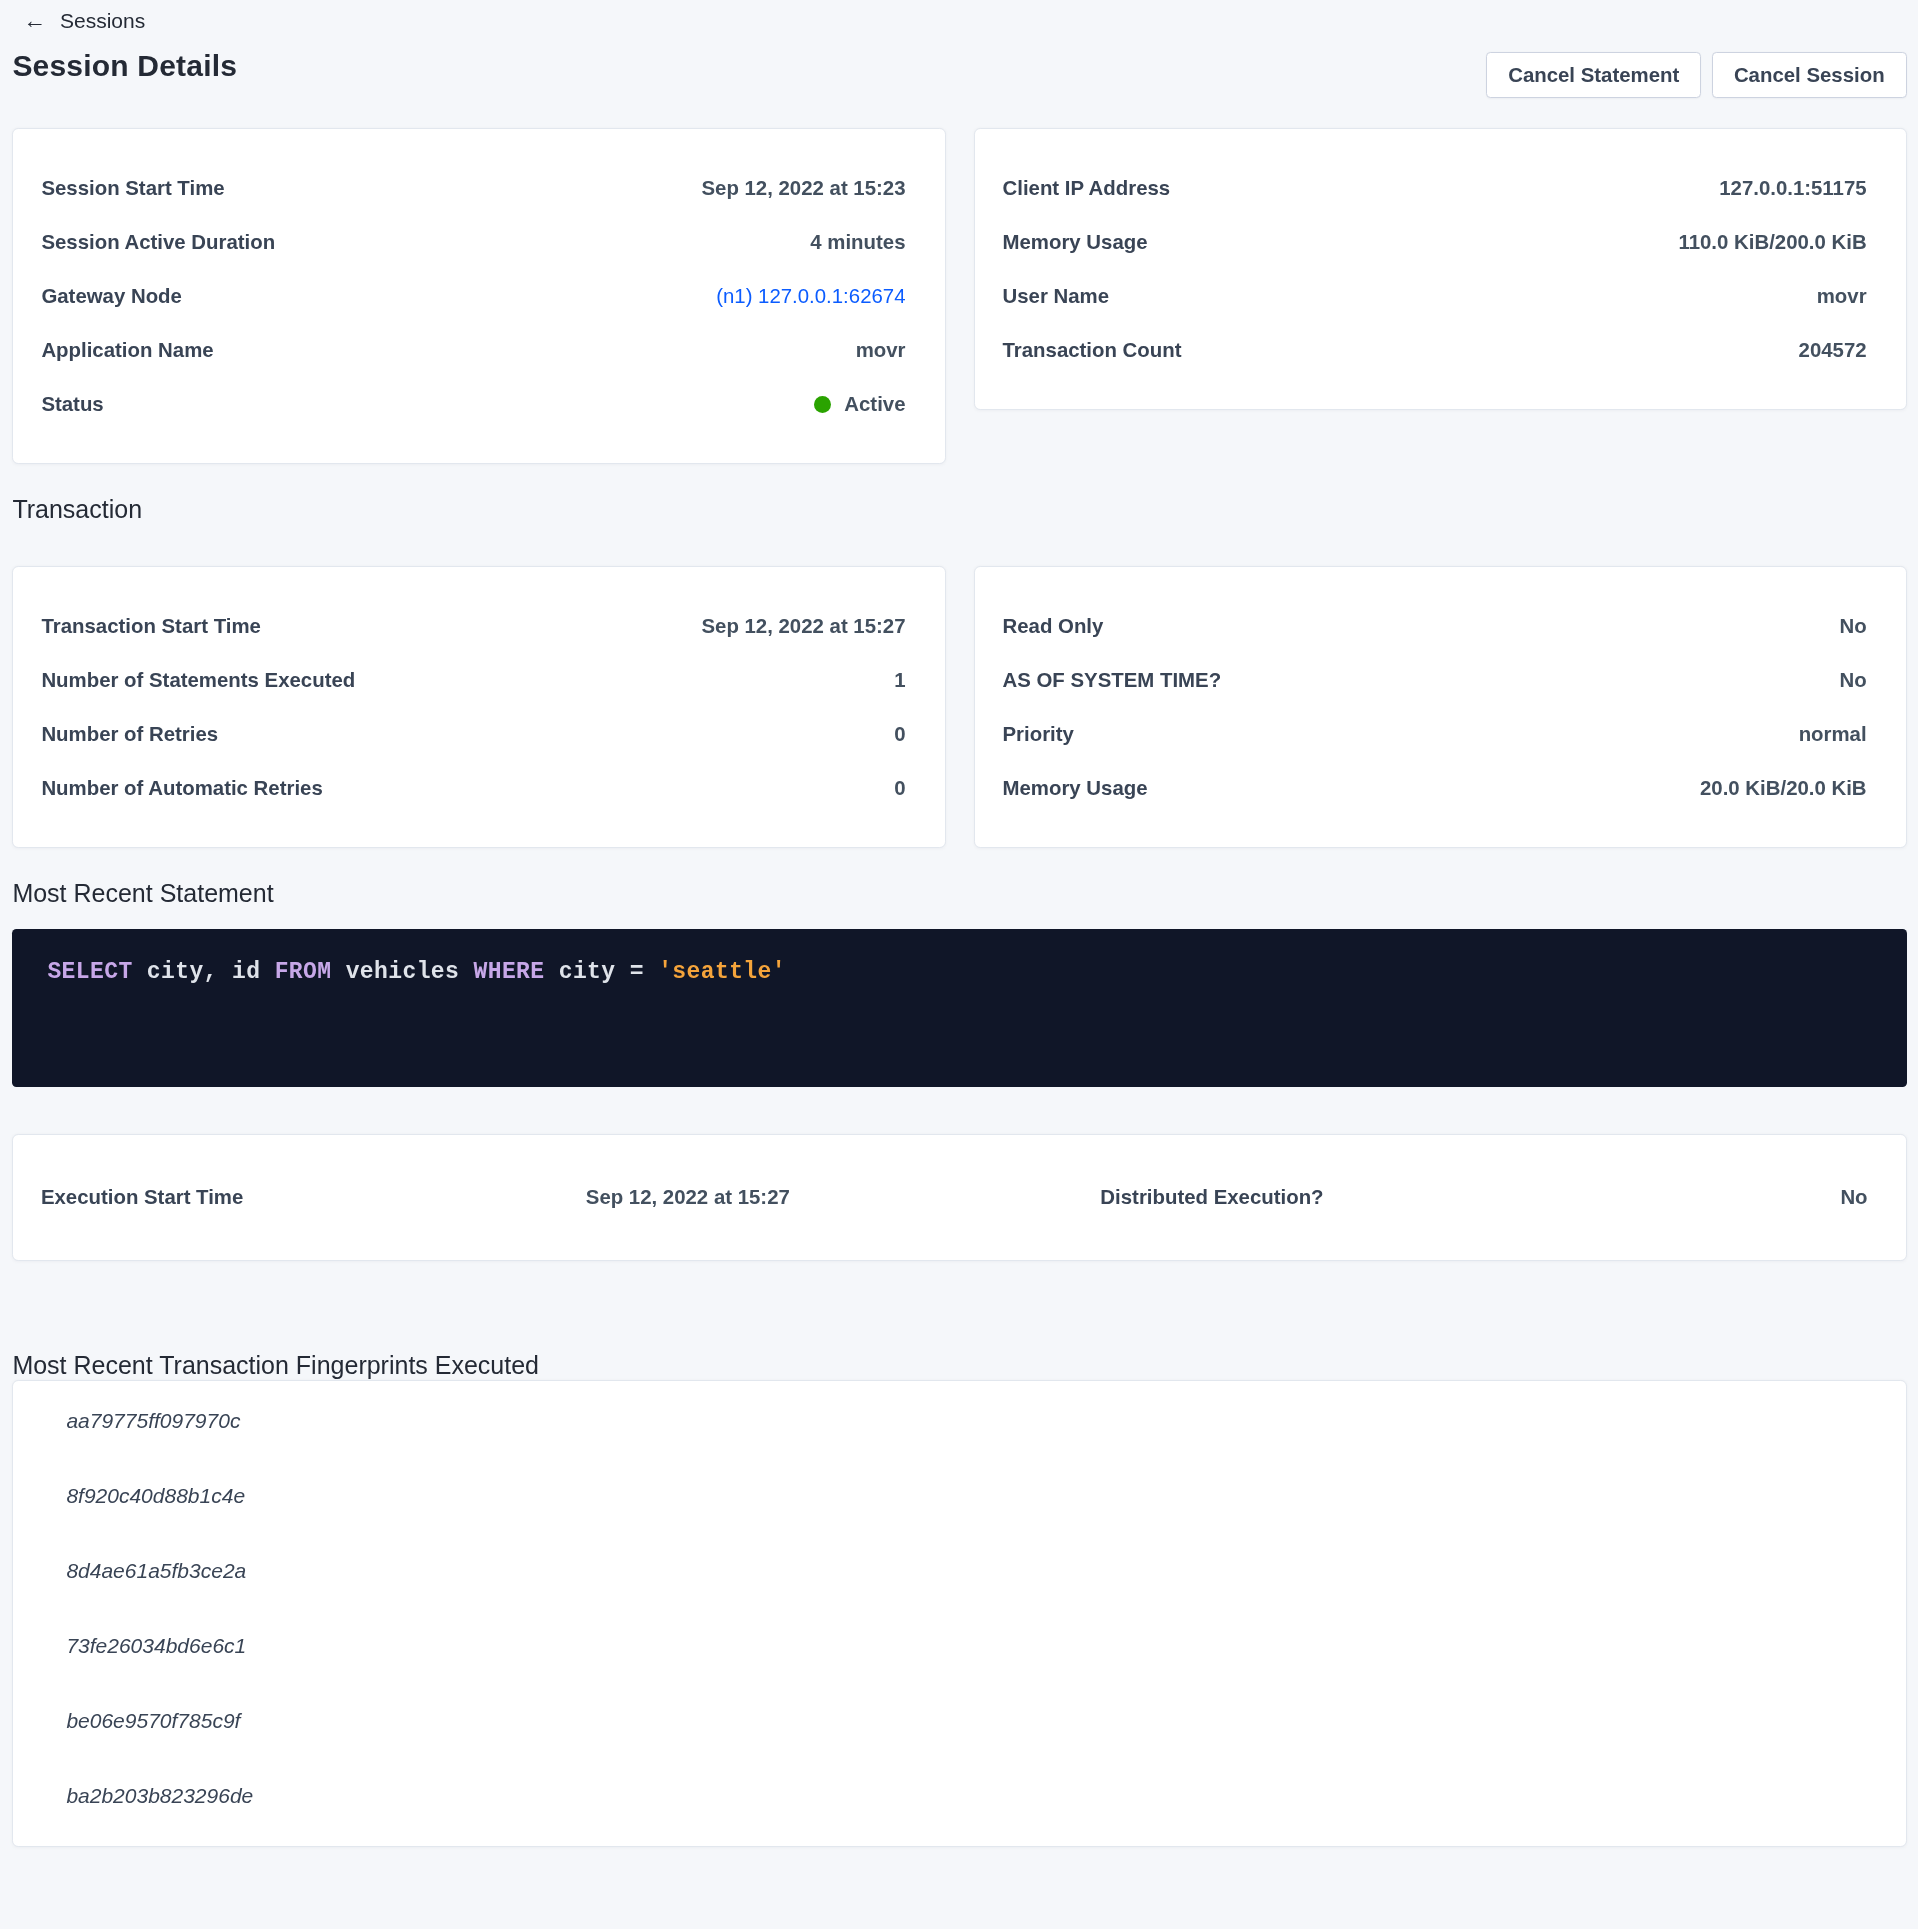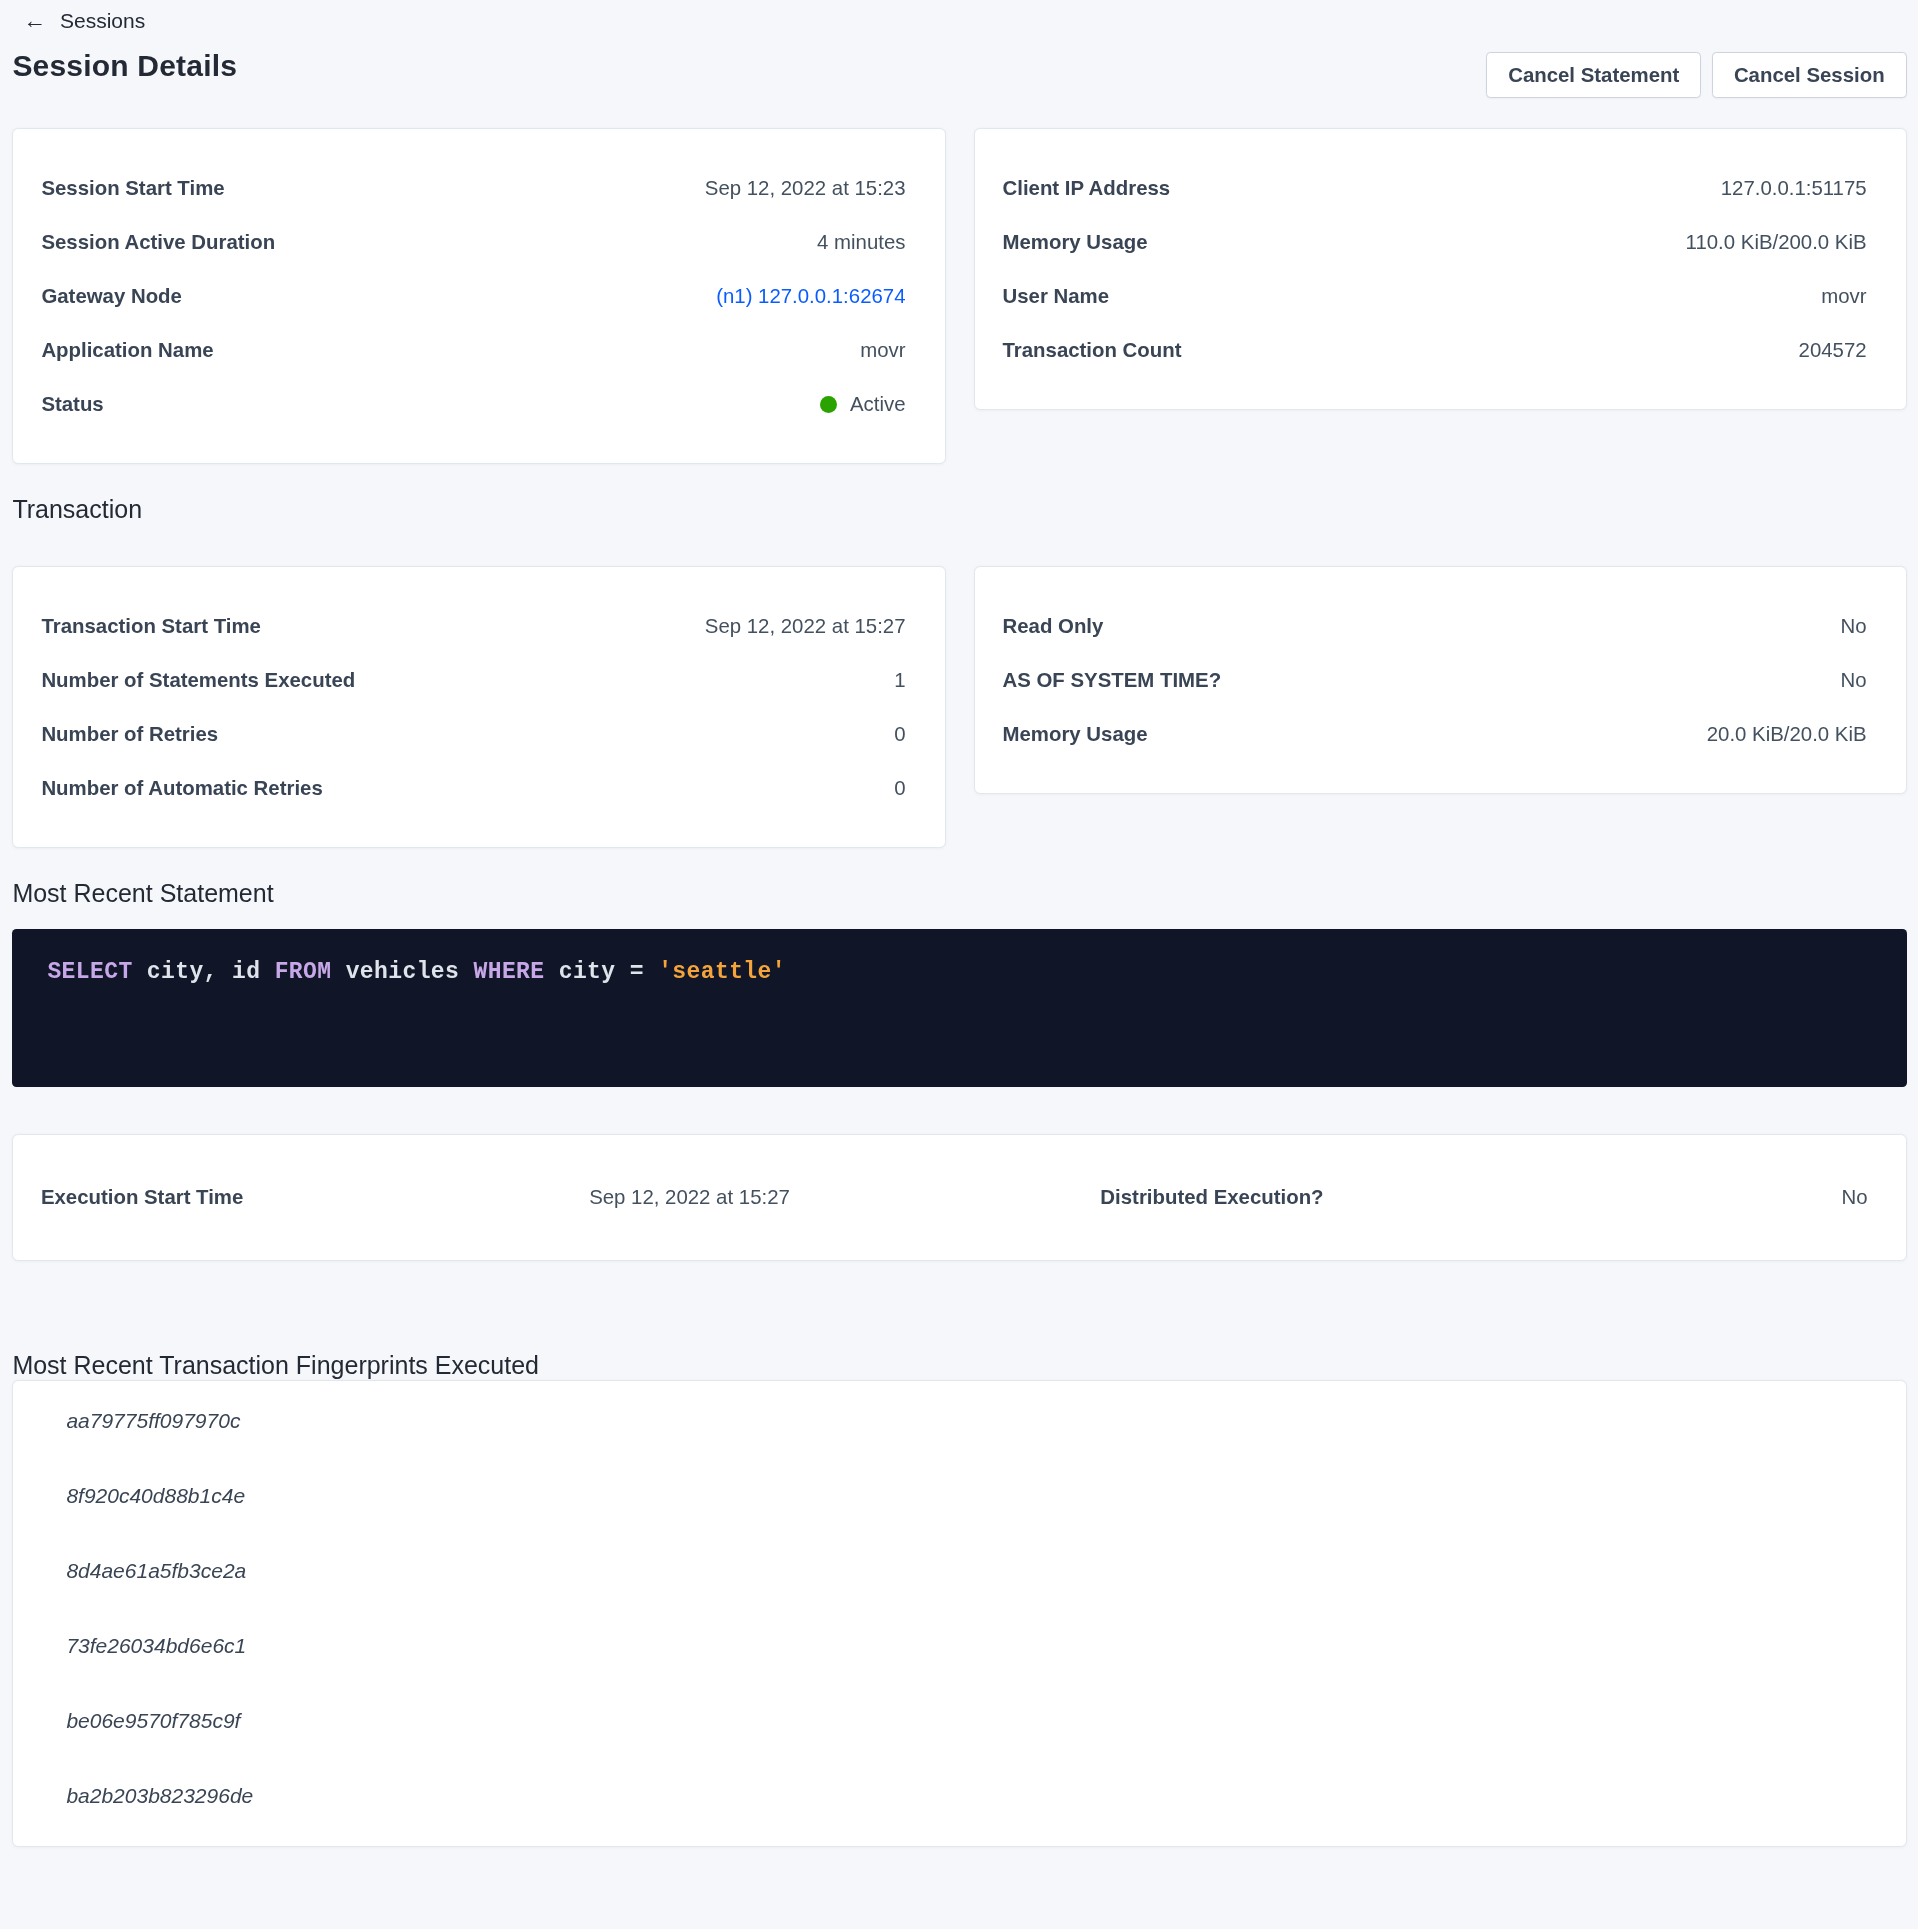--- a/index.html
+++ b/index.html
@@ -69,21 +69,21 @@
     border:0.9px solid var(--card-border);
     border-radius:6.2px;
     box-shadow:0 0.9px 3.5px rgba(20,30,50,.04);
     padding:32px 39px 32px 28px;
   }
   .kv-row{
     display:flex;justify-content:space-between;align-items:center;
     height:54px;
   }
   .kv-label{font-size:20.4px;font-weight:700;color:var(--text-navy);}
-  .kv-value{font-size:20.4px;font-weight:400;color:var(--text-value);text-align:right;}
+  .kv-value{font-size:20.4px;font-weight:700;color:var(--text-value);text-align:right;}
   .kv-value.link{color:var(--accent-link);cursor:pointer;text-decoration:none;font-weight:400;}
   .status-wrap{display:inline-flex;align-items:center;gap:13.3px;}
   .status-dot{
     width:17px;height:17px;border-radius:50%;
     background:var(--status-green);display:inline-block;
   }
 
   
   .section-heading{
     font-size:25px;font-weight:400;color:var(--text-dark);
@@ -231,20 +231,24 @@
     <div class="card">
       <div class="kv-row">
         <span class="kv-label">Read Only</span>
         <span class="kv-value">No</span>
       </div>
       <div class="kv-row">
         <span class="kv-label">AS OF SYSTEM TIME?</span>
         <span class="kv-value">No</span>
       </div>
       <div class="kv-row">
+        <span class="kv-label">Priority</span>
+        <span class="kv-value">normal</span>
+      </div>
+      <div class="kv-row">
         <span class="kv-label">Memory Usage</span>
         <span class="kv-value">20.0 KiB/20.0 KiB</span>
       </div>
     </div>
   </div>
 
   <h2 class="section-heading">Most Recent Statement</h2>
 
   <div class="code-block">
     <code class="sql"><span class="tok-kw">SELECT</span><span> city, id </span><span class="tok-kw">FROM</span><span> vehicles </span><span class="tok-kw">WHERE</span><span> city = </span><span class="tok-str">'seattle'</span></code>

